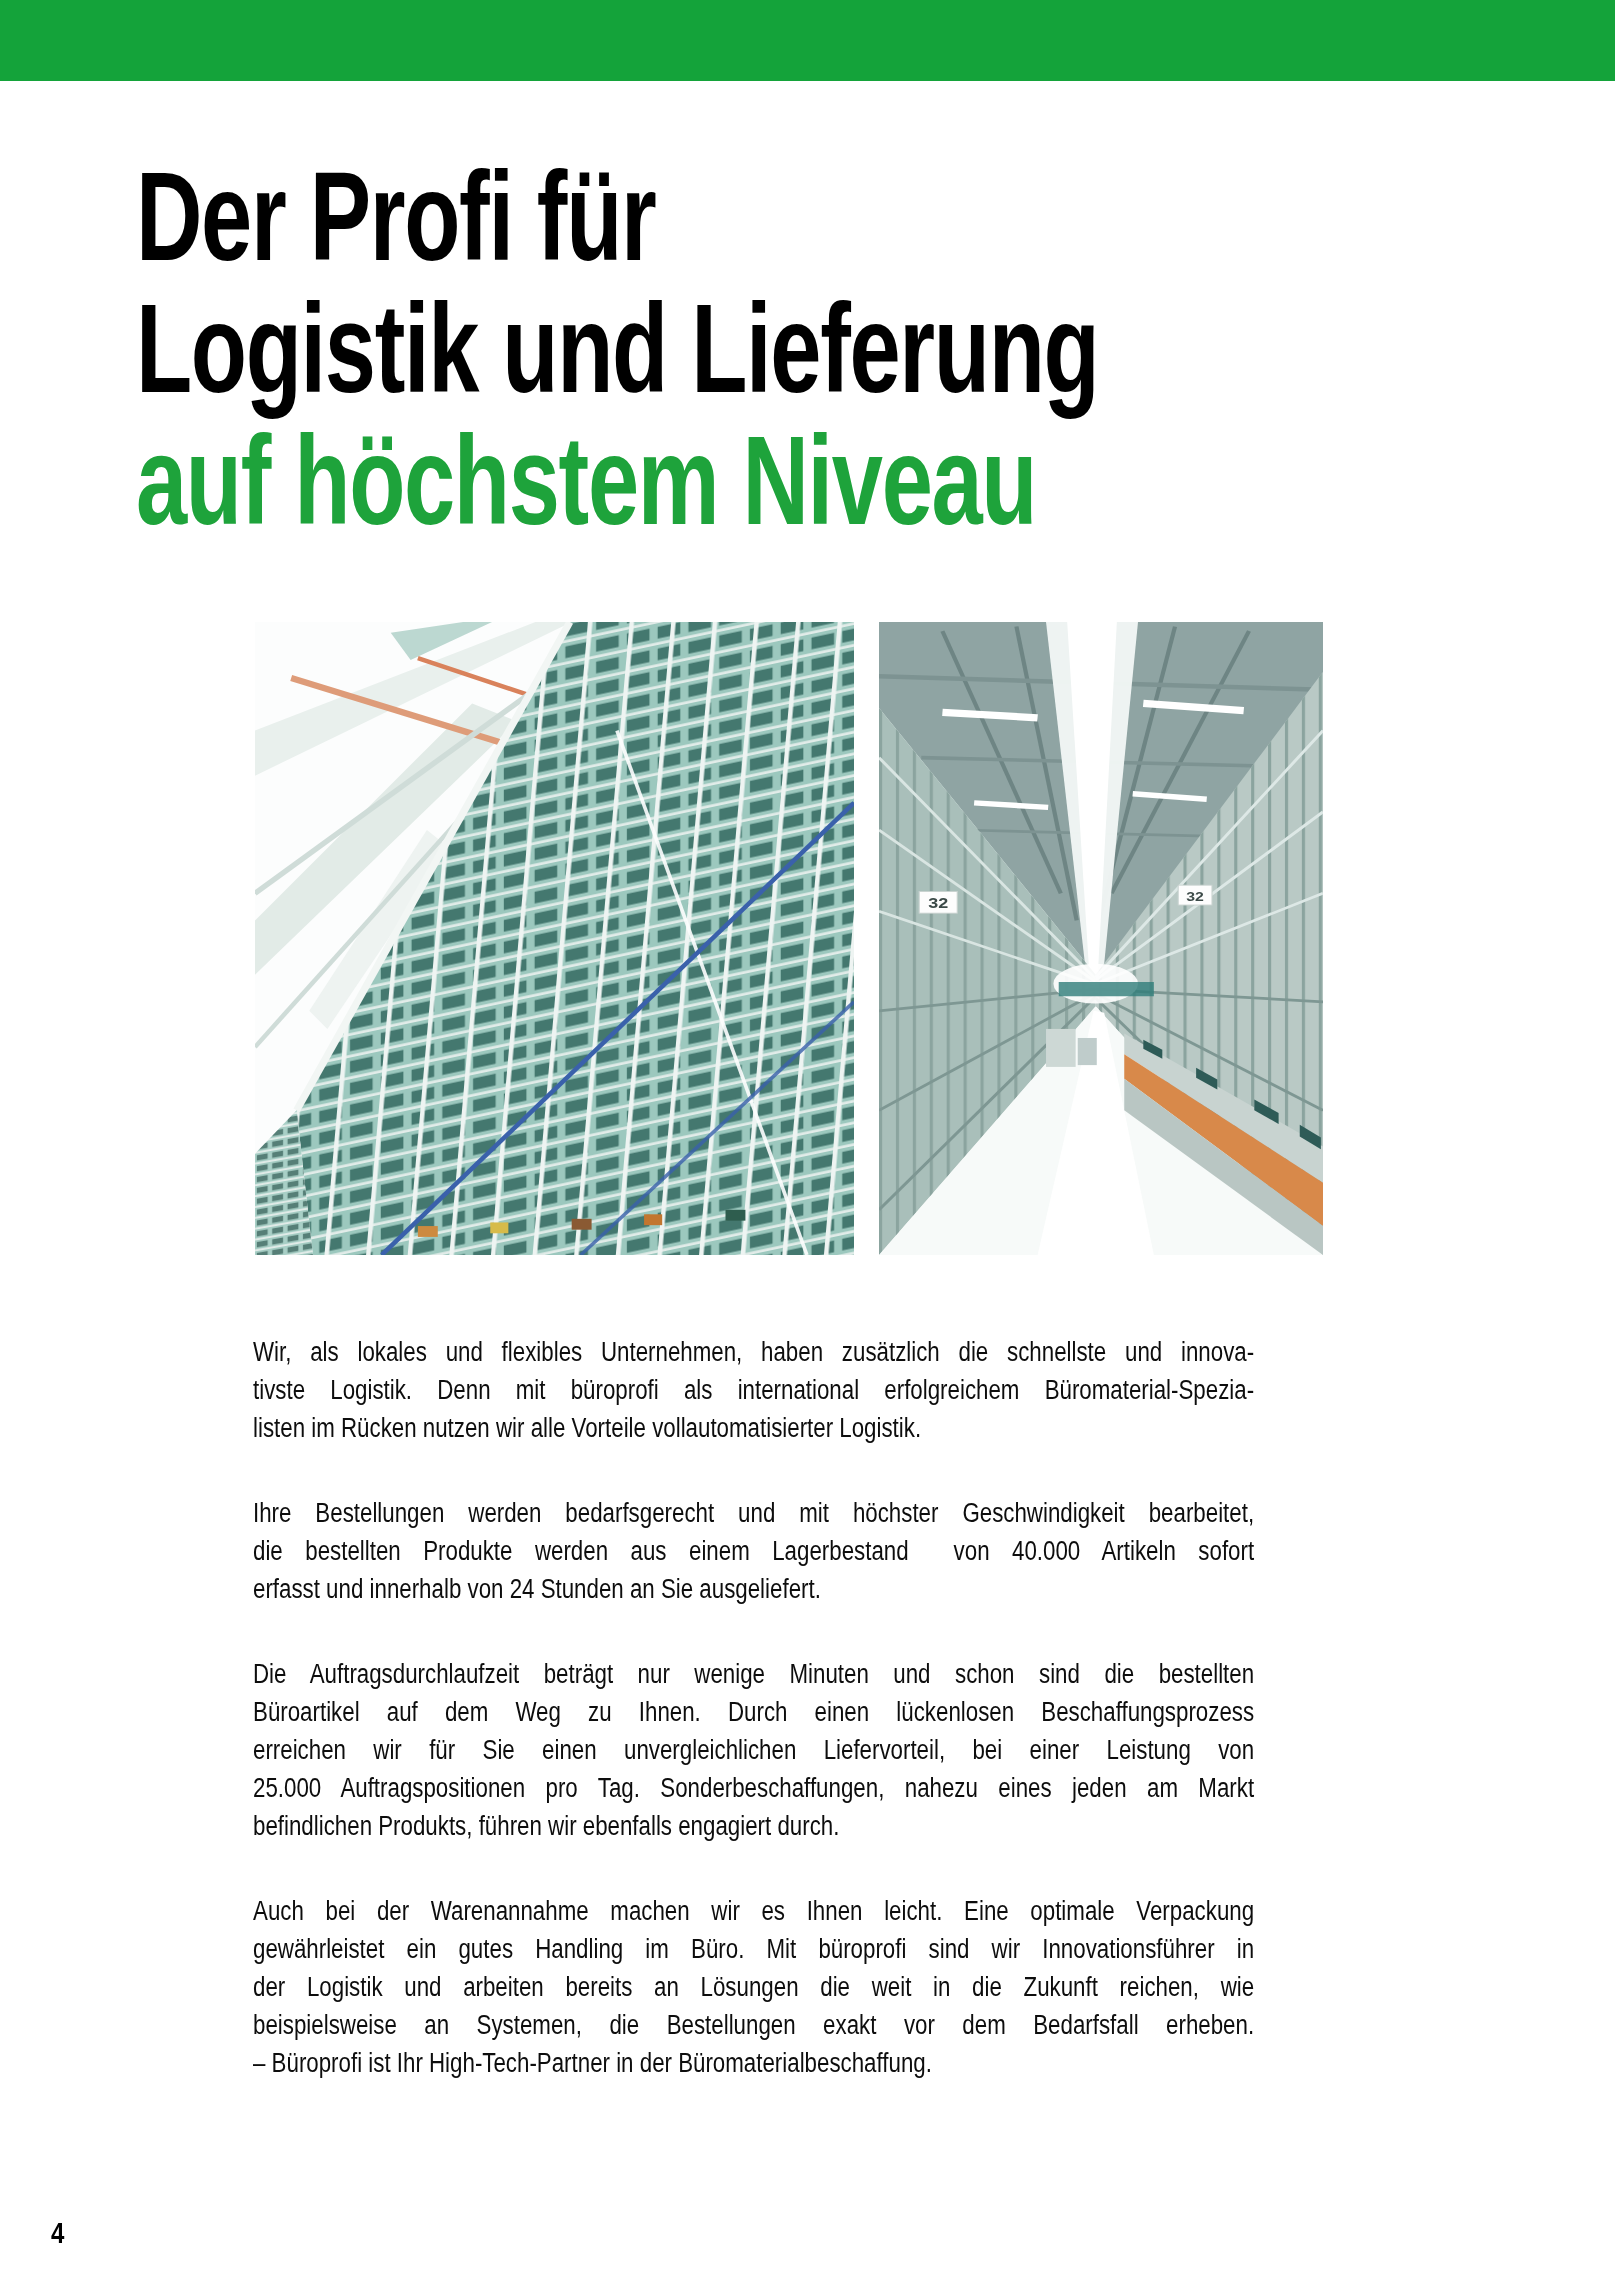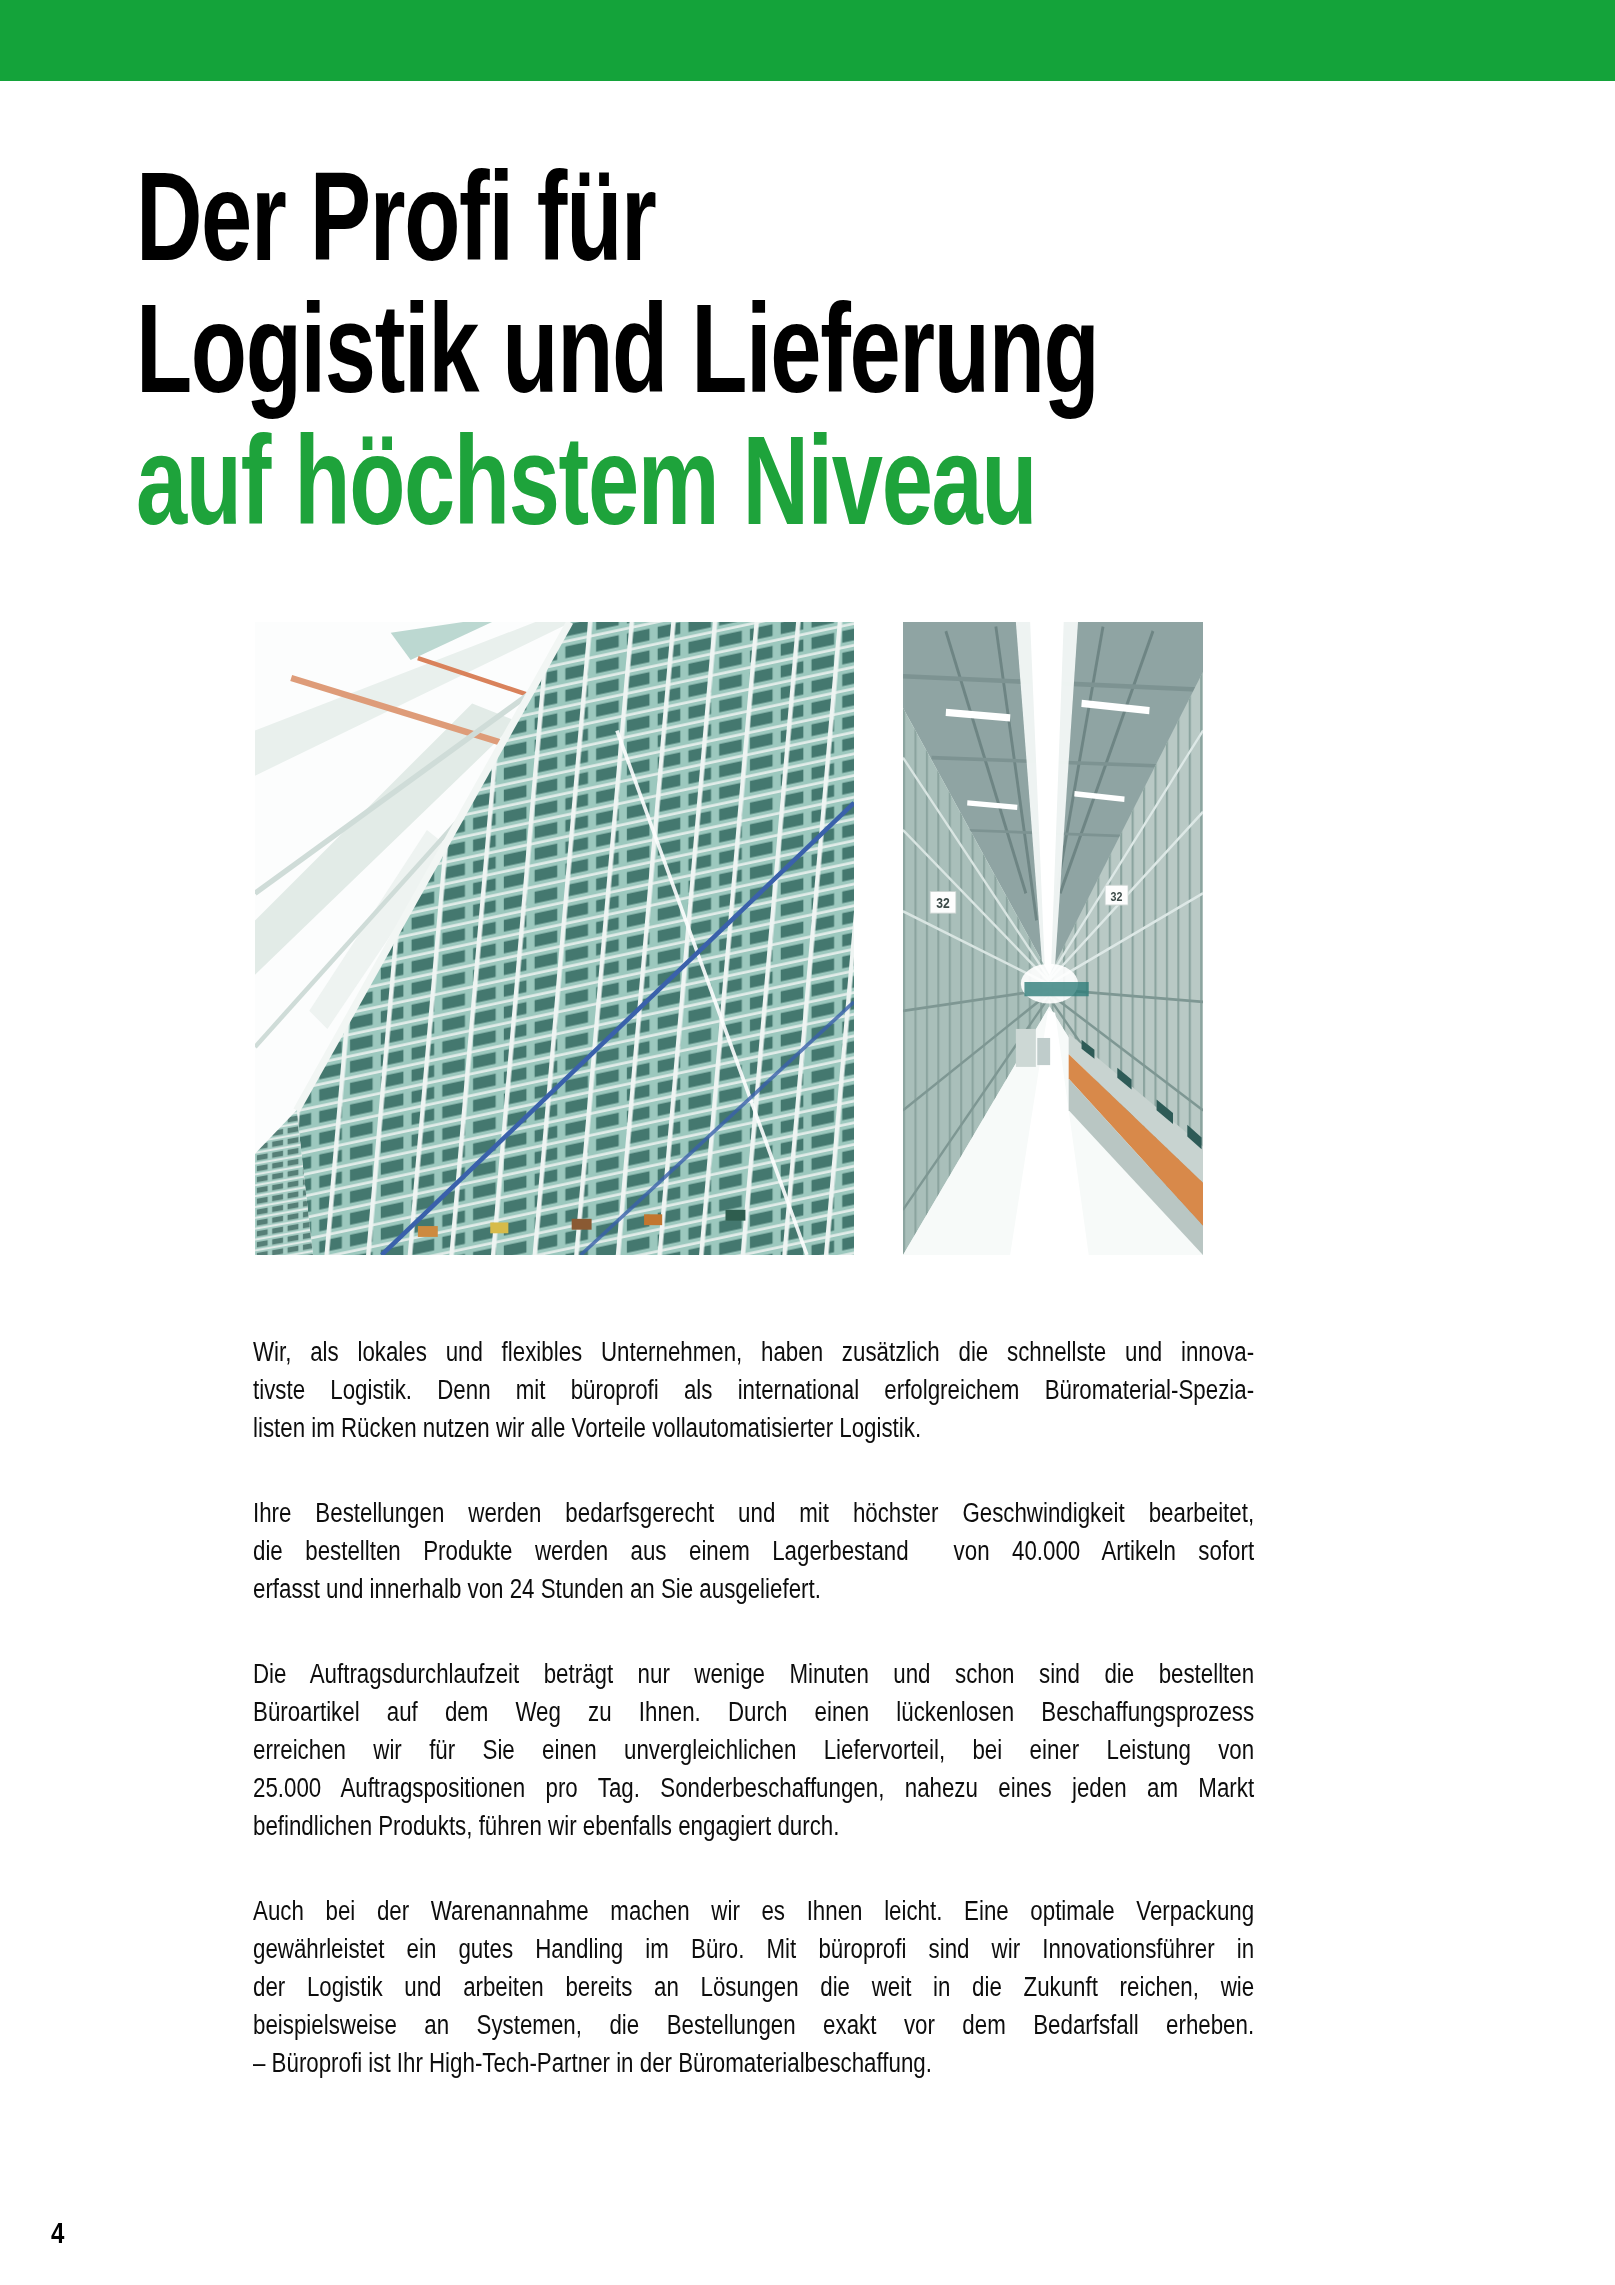--- a/index.html
+++ b/index.html
@@ -15,21 +15,21 @@
   .heading{
     position:absolute;left:136px;top:151px;
     font-size:126px;line-height:132px;font-weight:700;color:#000;
     letter-spacing:-1.8px;white-space:nowrap;
     transform:scaleX(0.73);transform-origin:0 0;
   }
   .heading .hl3{color:var(--heading-green,#1ea33b);}
   .photo{position:absolute;top:622px;height:633px;}
   .photo svg{display:block;width:100%;height:100%;}
   .photo-left{left:255px;width:599px;}
-  .photo-right{left:879px;width:300px;margin-left:24px;}
+  .photo-right{left:879px;width:444px;}
   .body-col{
     position:absolute;left:253px;top:1333px;width:1212px;
     transform:scaleX(0.826);transform-origin:0 0;
     font-size:27px;line-height:38px;color:#0d0d0d;letter-spacing:0px;
   }
   .para{margin:0 0 47px 0;}
   .para .line{
     text-align:justify;text-align-last:justify;text-justify:inter-word;
     white-space:pre-wrap;
   }

